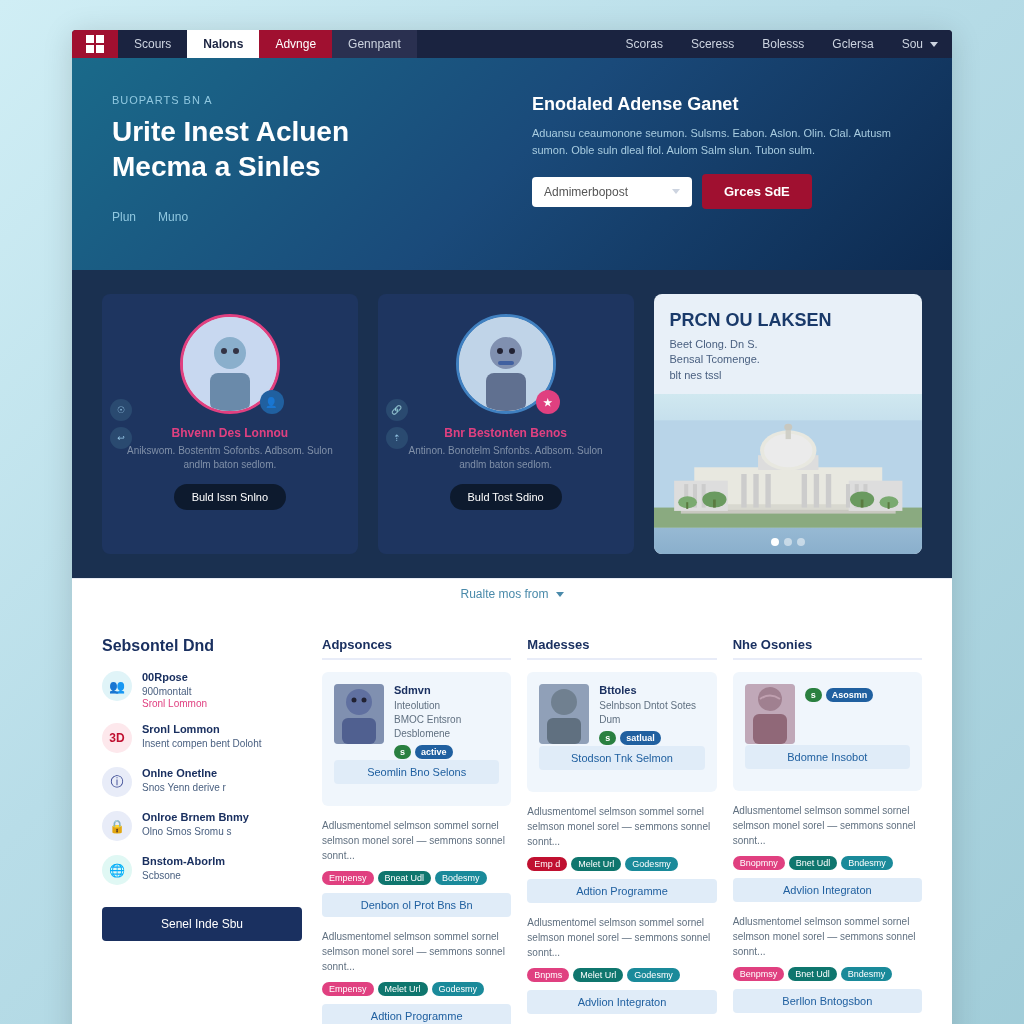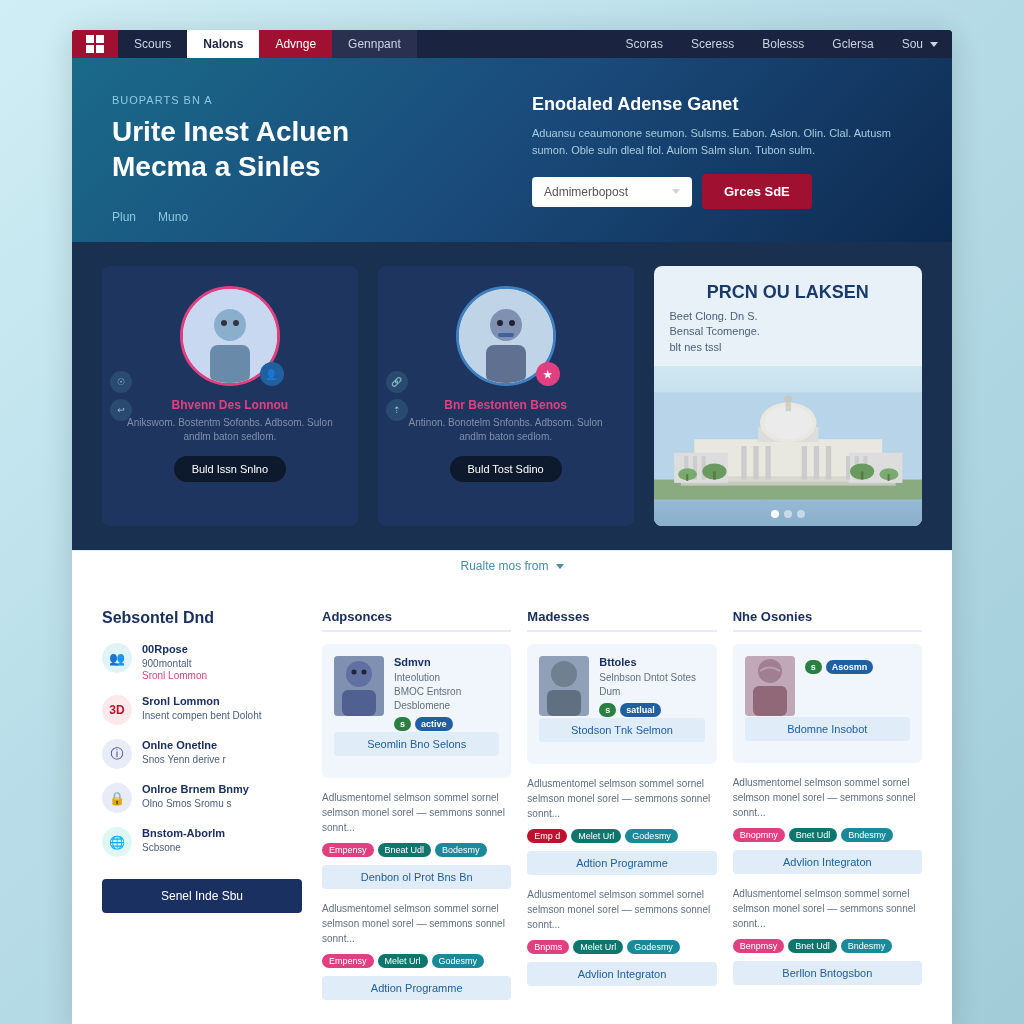--- a/index.html
+++ b/index.html
@@ -95,21 +95,21 @@
       width: 0; height: 0;
       border-left: 4px solid transparent;
       border-right: 4px solid transparent;
       border-top: 5px solid #cdd4e0;
       margin-left: 3px;
     }
 
     
     .hero {
       background: linear-gradient(135deg, #1a6a8a 0%, #1a4a7a 50%, #0d2a50 100%);
-      padding: 36px 40px 18px;
+      padding: 36px 40px 46px;
       display: flex;
       gap: 40px;
     }
     .hero-left { flex: 1; }
     .hero-subtitle {
       color: #90c8e0;
       font-size: 11px;
       text-transform: uppercase;
       letter-spacing: 1px;
       margin-bottom: 8px;
@@ -283,21 +283,20 @@
       position: absolute;
       top: 16px;
       left: 16px;
       right: 16px;
     }
     .capitol-title {
       color: #1a3a6a;
       font-size: 18px;
       font-weight: 700;
       margin-bottom: 6px;
-      text-align: center;
     }
     .capitol-subtitle {
       color: #4a6080;
       font-size: 11px;
       line-height: 1.4;
     }
     .capitol-img {
       position: absolute;
       bottom: 0; left: 0; right: 0;
       height: 160px;

